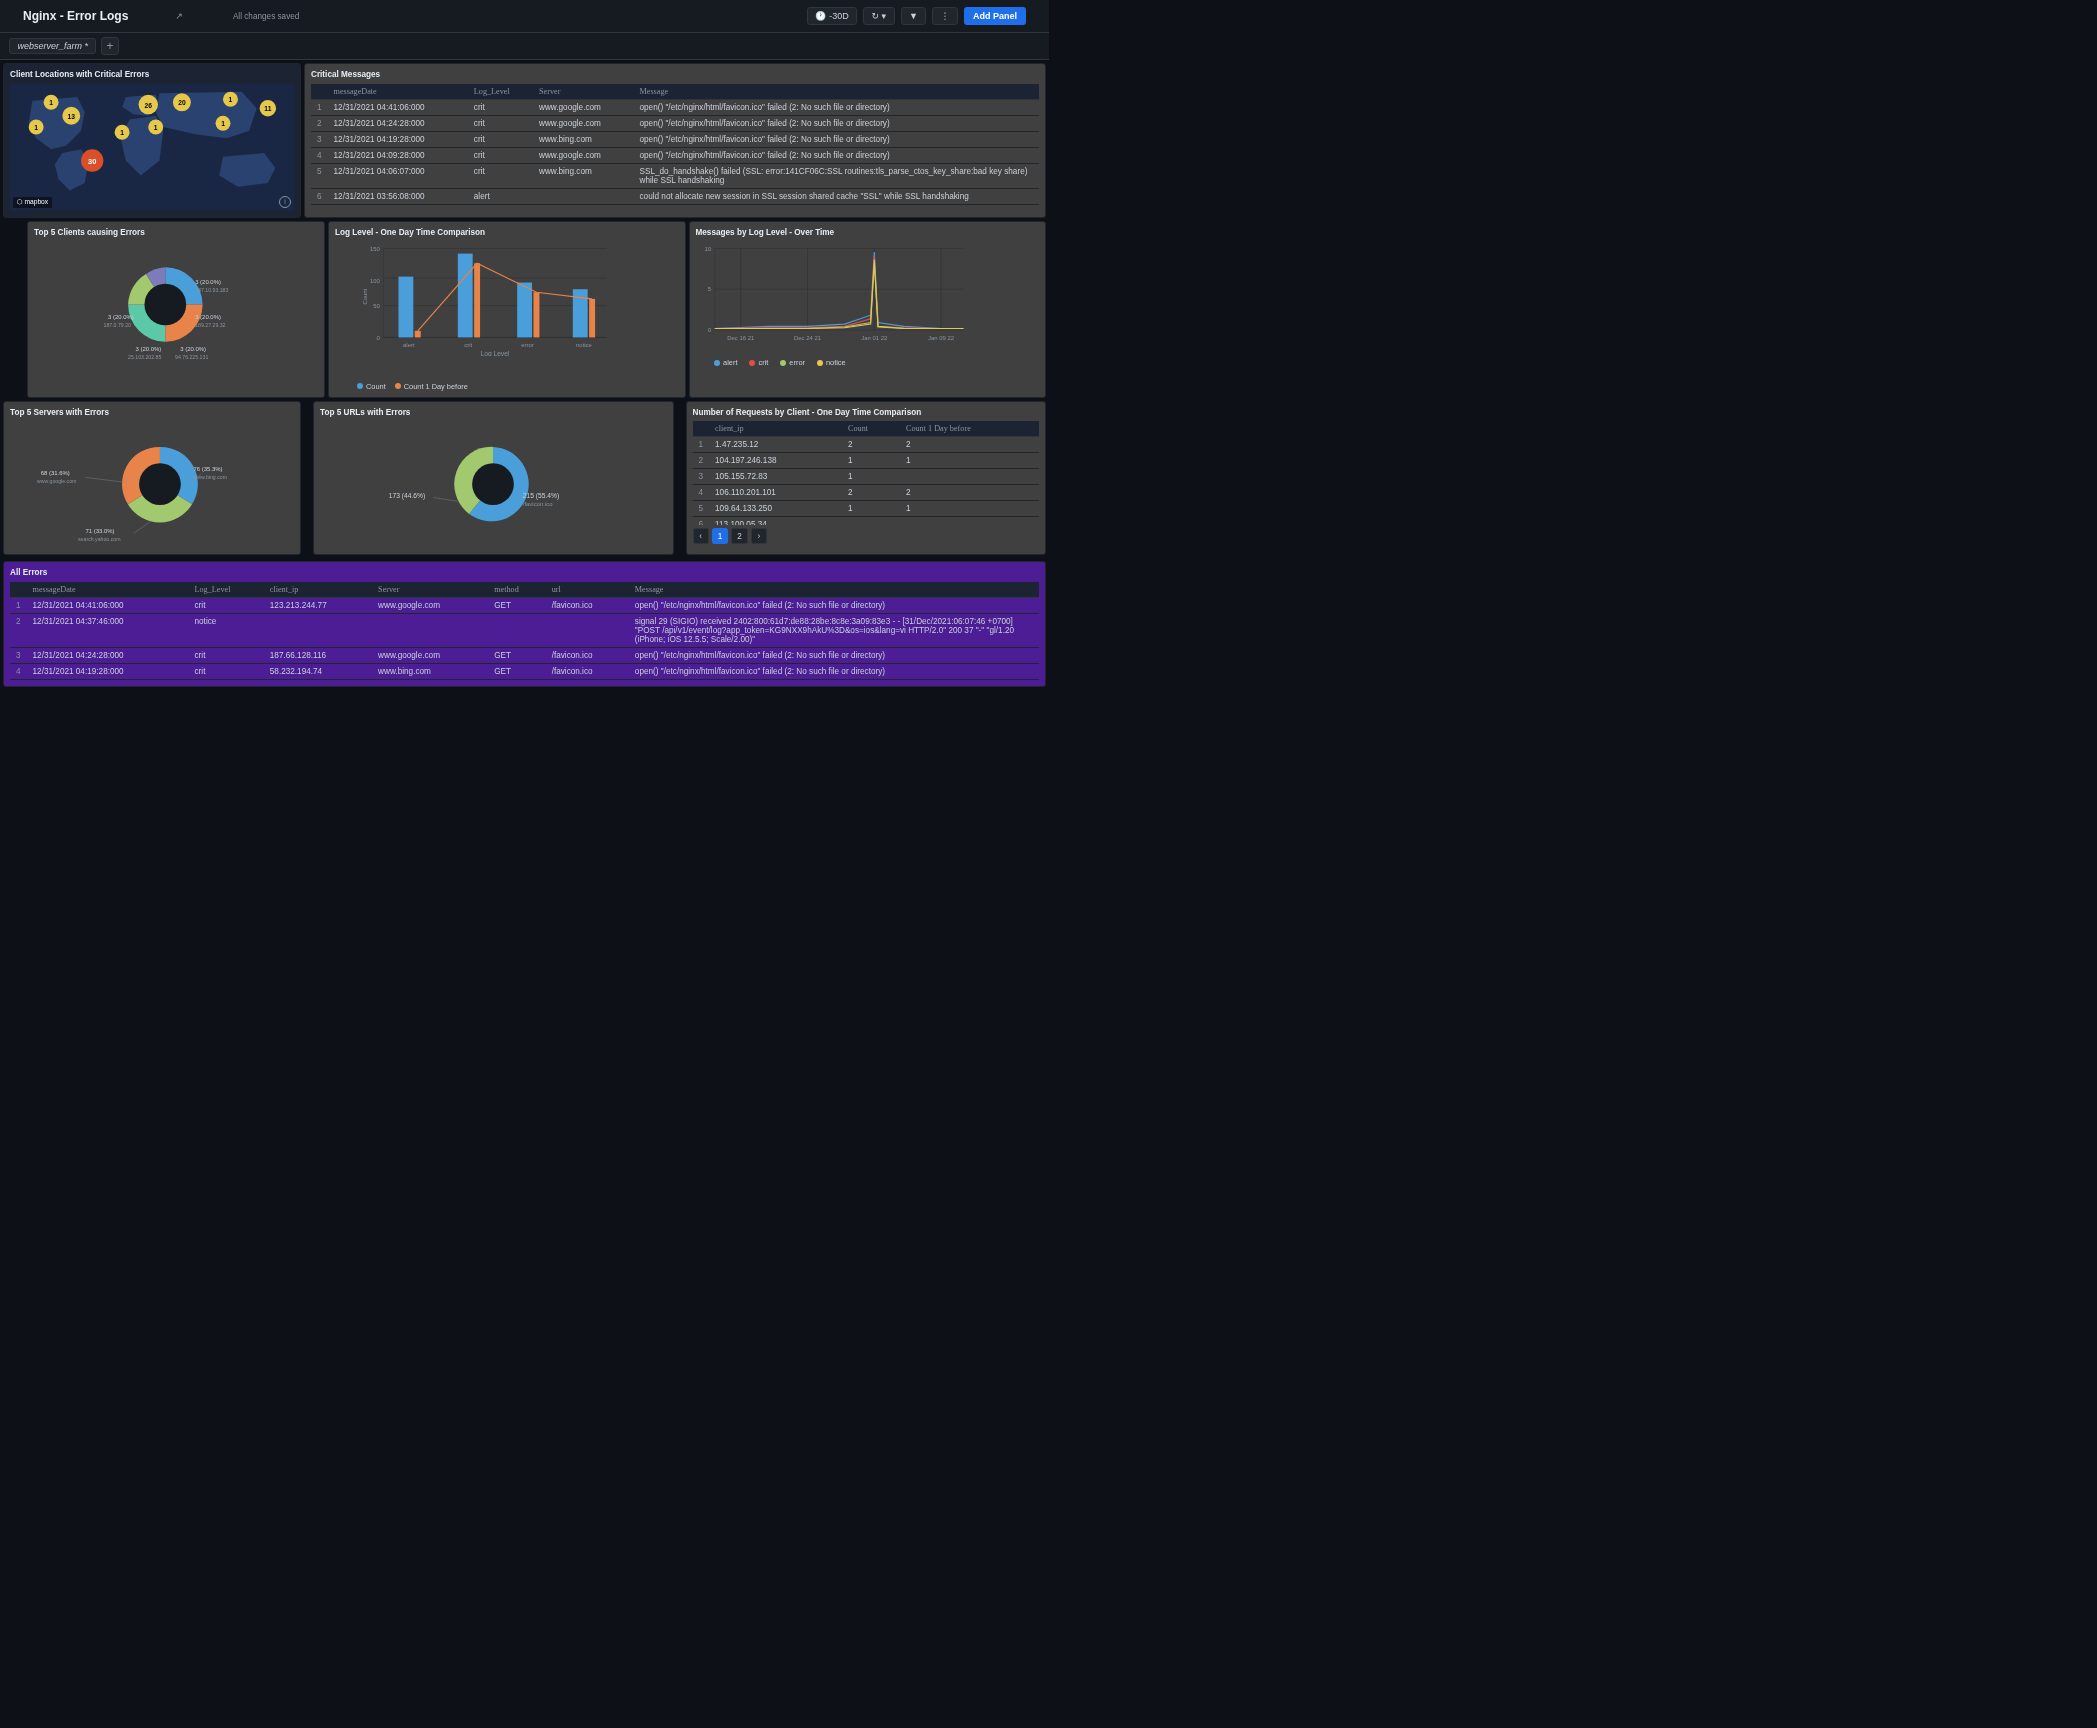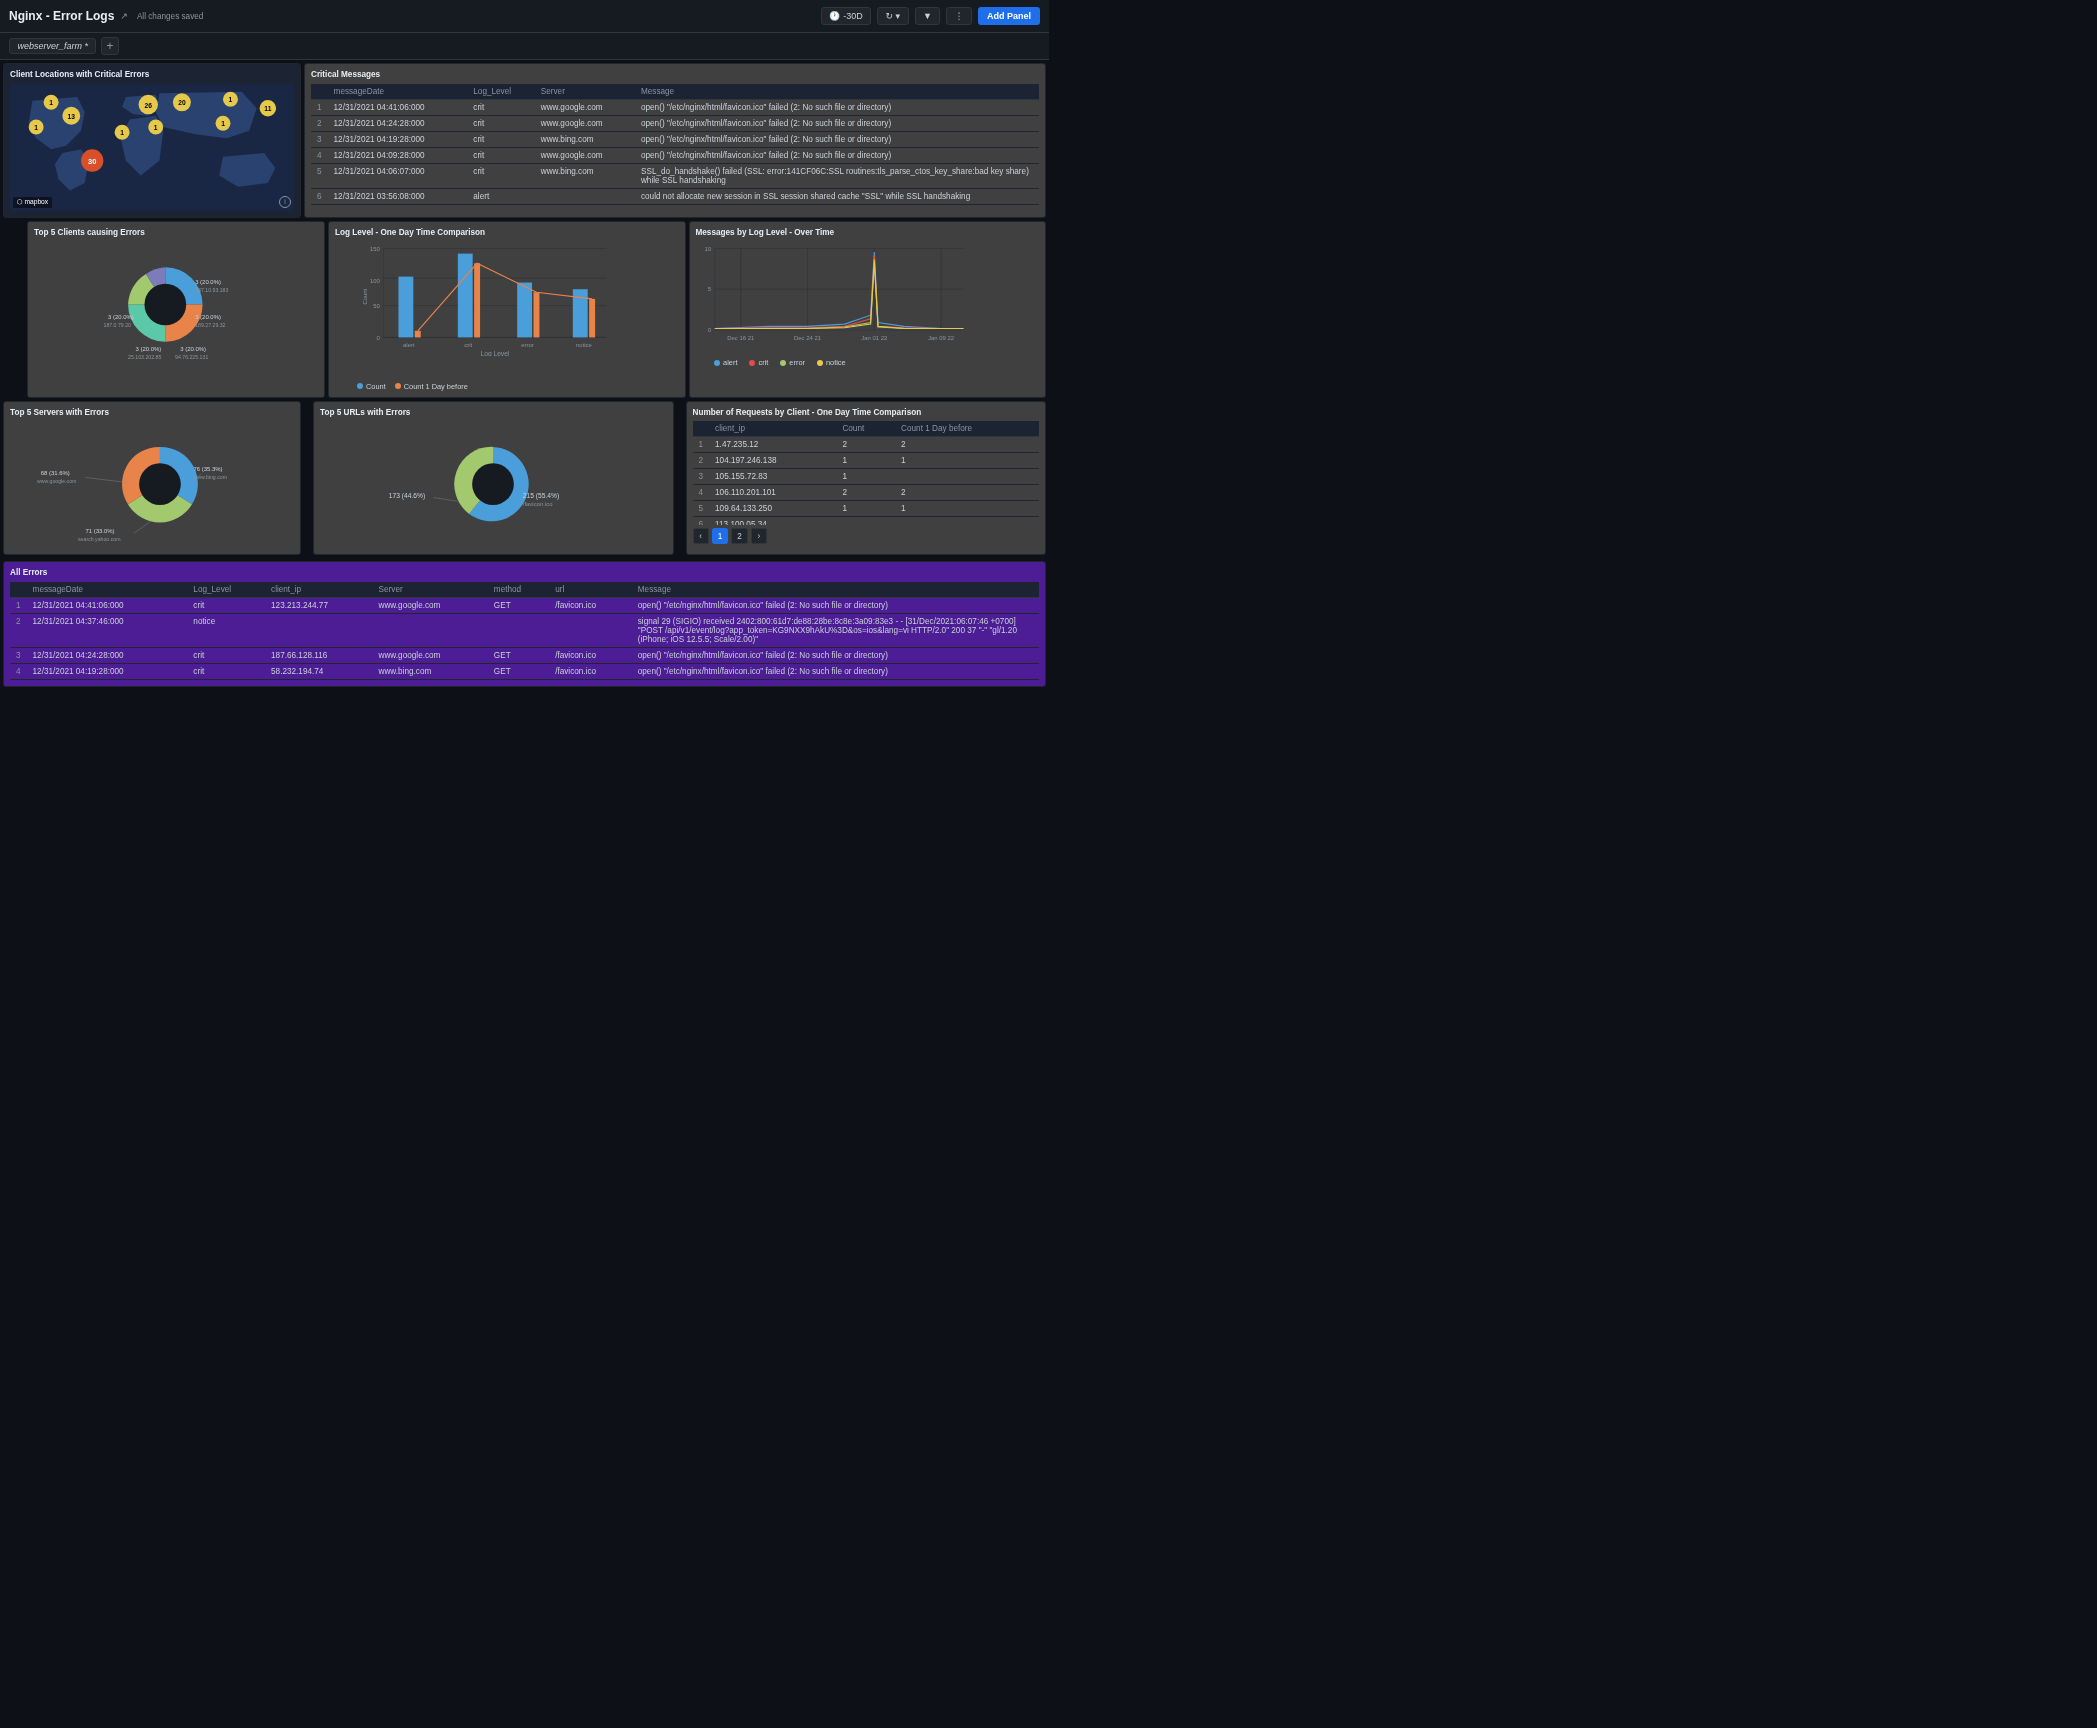--- a/index.html
+++ b/index.html
@@ -8,24 +8,25 @@
       color: #c9d1d9;
       font-family: 'Segoe UI', Arial, sans-serif;
       font-size: 9px;
       overflow: hidden;
       width: 1049px;
       height: 864px;
     }
     .header {
       display: flex;
       align-items: center;
-      padding: 6px 9px;
+      padding: 6px 23px;
       background: #161b22;
       border-bottom: 0.7px solid #30363d;
       height: 33px;
+      gap: 41px;
     }
     .header-title {
       font-size: 12px;
       font-weight: 600;
       color: #e6edf3;
       margin-right: 6px;
     }
     .header-share-icon { color: #8b949e; margin-right: 9px; cursor: pointer; }
     .header-saved { color: #8b949e; font-size: 8.2px; }
     .header-spacer { flex: 1; }
@@ -117,20 +118,21 @@
       border-collapse: collapse;
       font-size: 8.2px;
     }
     thead th {
       background: #1c2333;
       color: #8b949e;
       padding: 3px 6px;
       text-align: left;
       border-bottom: 0.7px solid #30363d;
       font-weight: 500;
+      font-family: Liberation Serif, serif;
     }
     tbody tr {
       border-bottom: 0.7px solid #21262d;
     }
     tbody td {
       padding: 3px 6px;
       color: #c9d1d9;
       vertical-align: top;
     }
     .row-num {

